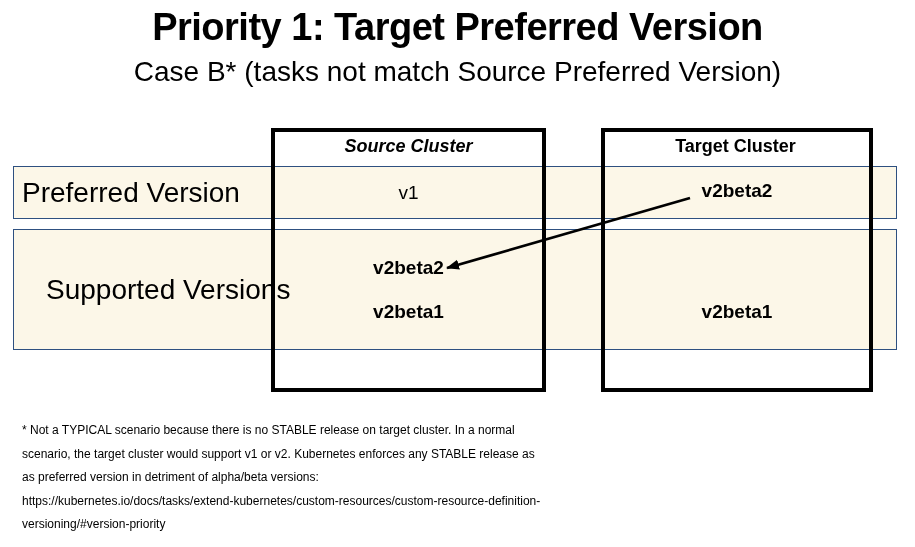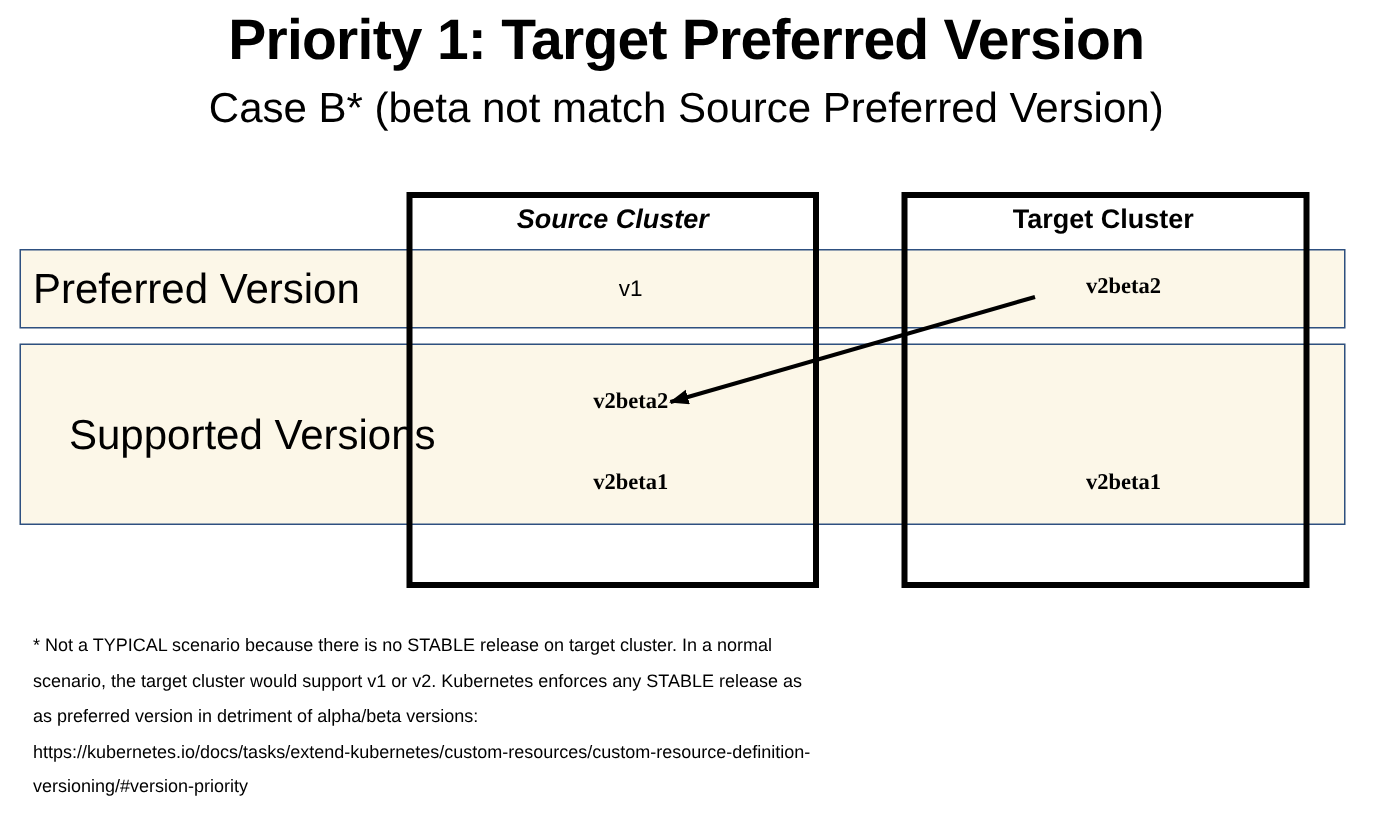--- a/index.html
+++ b/index.html
@@ -65,31 +65,30 @@
     left: 22px;
     font-size: 28px;
     line-height: 24px;
     font-weight: 400;
   }
   .row-label.preferred { top: 181px; }
   .row-label.supported { top: 278px; margin-left: 24px; }
   .cell {
     position: absolute;
     text-align: center;
-    font-size: 15px;
+    font-size: 19px;
     line-height: 20px;
-    margin-left: 12px;
   }
   .cell.src { left: 271px; width: 275px; }
   .cell.tgt { left: 601px; width: 272px; }
-  .cell.bold { font-weight: 700; font-family: Liberation Serif, serif; }
+  .cell.bold { font-weight: 700; }
   .cell.r1 { top: 183px; }
   .cell.r1t { top: 181px; }
   .cell.r2a { top: 258px; }
-  .cell.r2b { top: 312px; }
+  .cell.r2b { top: 302px; }
   .arrow-overlay {
     position: absolute;
     top: 0; left: 0; width: 915px; height: 547px;
     pointer-events: none;
   }
   .footnote {
     position: absolute;
     left: 22px;
     top: 419px;
     width: 880px;
@@ -97,21 +96,21 @@
     line-height: 23.5px;
     white-space: pre-line;
   }
 </style>
 </head>
 <body>
 
 <div id="stage">
 
   <div class="title">Priority 1: Target Preferred Version</div>
-  <div class="subtitle">Case B* (beta not match Source Preferred Version)</div>
+  <div class="subtitle">Case B* (tasks not match Source Preferred Version)</div>
 
   <div class="band preferred"></div>
   <div class="band supported"></div>
 
   <div class="cluster-box source"></div>
   <div class="cluster-box target"></div>
 
   <div class="cluster-header source">Source Cluster</div>
   <div class="cluster-header target">Target Cluster</div>
 

